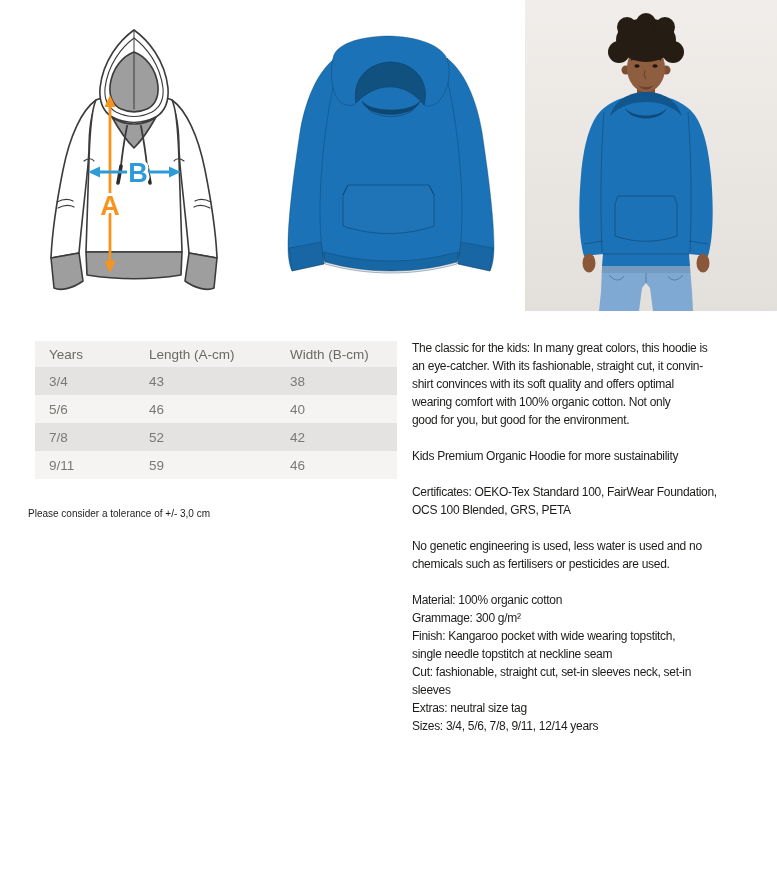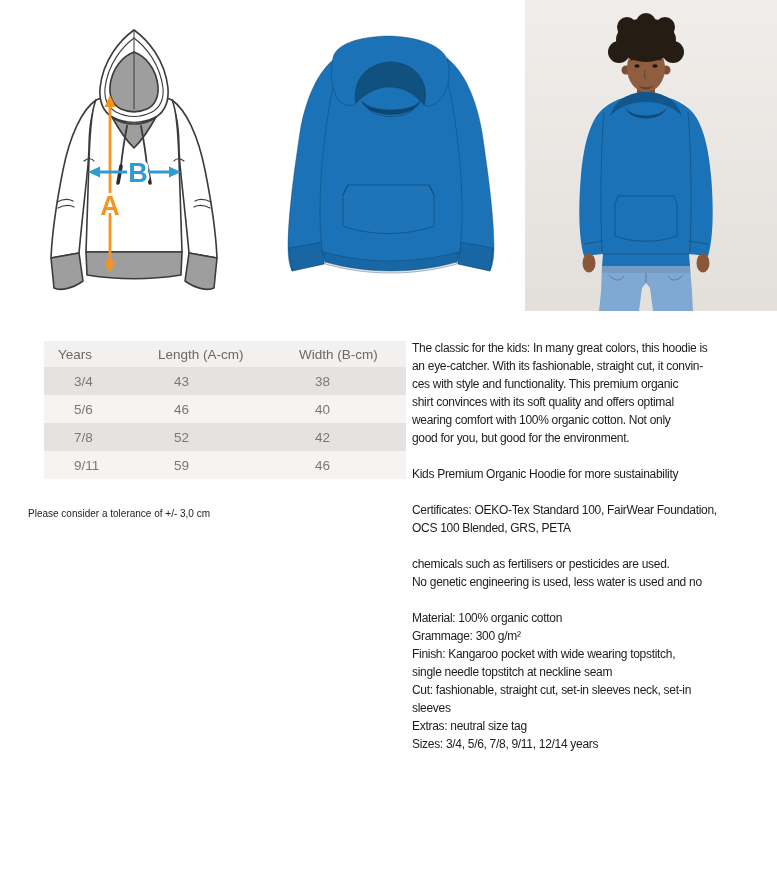--- a/index.html
+++ b/index.html
@@ -16,30 +16,30 @@
   body{
     width:777px;height:873px;position:relative;overflow:hidden;
     font-family:"Liberation Sans",sans-serif;color:#1c1c1a;
   }
   .figure{position:absolute;}
   #diagram-figure{left:0;top:0;width:252px;height:300px;}
   #flat-figure{left:258px;top:12px;width:256px;height:286px;}
   #model-figure{left:525px;top:0;width:252px;height:311px;}
 
   .size-table{
-    position:absolute;left:44px;top:341px;width:362px;
+    position:absolute;left:35px;top:341px;width:362px;
     border-collapse:collapse;font-size:13.5px;table-layout:fixed;
   }
   .size-table col.c1{width:100px;}
   .size-table col.c2{width:141px;}
   .size-table th{
     background:#f2f1ef;height:26px;font-weight:400;text-align:left;
     padding:0 0 0 14px;color:#6b6965;
   }
-  .size-table td{height:28px;padding:0 0 0 30px;color:#7a7875;}
+  .size-table td{height:28px;padding:0 0 0 14px;color:#7a7875;}
   .size-table tbody tr:nth-child(odd){background:#e4e3e1;}
   .size-table tbody tr:nth-child(even){background:#f5f4f2;}
 
   .tolerance-note{
     position:absolute;left:28px;top:508px;font-size:10px;color:#1c1c1a;
   }
 
   .description{
     position:absolute;left:412px;top:339px;width:360px;
     font-size:12px;line-height:18px;letter-spacing:-0.3px;color:#1c1c1a;
@@ -226,35 +226,34 @@
       </tr>
     </tbody>
 </table>
 
 <div class="tolerance-note">Please consider a tolerance of +/- 3,0 cm</div>
 
 <div class="description">
     <div class="desc-block">
       <div class="desc-line">The classic for the kids: In many great colors, this hoodie is</div>
       <div class="desc-line">an eye-catcher. With its fashionable, straight cut, it convin-</div>
-      <div class="desc-line">ces with style and functionality. This premium organic</div>
       <div class="desc-line">shirt convinces with its soft quality and offers optimal</div>
       <div class="desc-line">wearing comfort with 100% organic cotton. Not only</div>
       <div class="desc-line">good for you, but good for the environment.</div>
     </div>
     <div class="desc-block">
       <div class="desc-line">Kids Premium Organic Hoodie for more sustainability</div>
     </div>
     <div class="desc-block">
       <div class="desc-line">Certificates: OEKO-Tex Standard 100, FairWear Foundation,</div>
       <div class="desc-line">OCS 100 Blended, GRS, PETA</div>
     </div>
     <div class="desc-block">
+      <div class="desc-line">No genetic engineering is used, less water is used and no</div>
       <div class="desc-line">chemicals such as fertilisers or pesticides are used.</div>
-      <div class="desc-line">No genetic engineering is used, less water is used and no</div>
     </div>
     <div class="desc-block">
       <div class="desc-line">Material: 100% organic cotton</div>
       <div class="desc-line">Grammage: 300 g/m²</div>
       <div class="desc-line">Finish: Kangaroo pocket with wide wearing topstitch,</div>
       <div class="desc-line">single needle topstitch at neckline seam</div>
       <div class="desc-line">Cut: fashionable, straight cut, set-in sleeves neck, set-in</div>
       <div class="desc-line">sleeves</div>
       <div class="desc-line">Extras: neutral size tag</div>
       <div class="desc-line">Sizes: 3/4, 5/6, 7/8, 9/11, 12/14 years</div>

